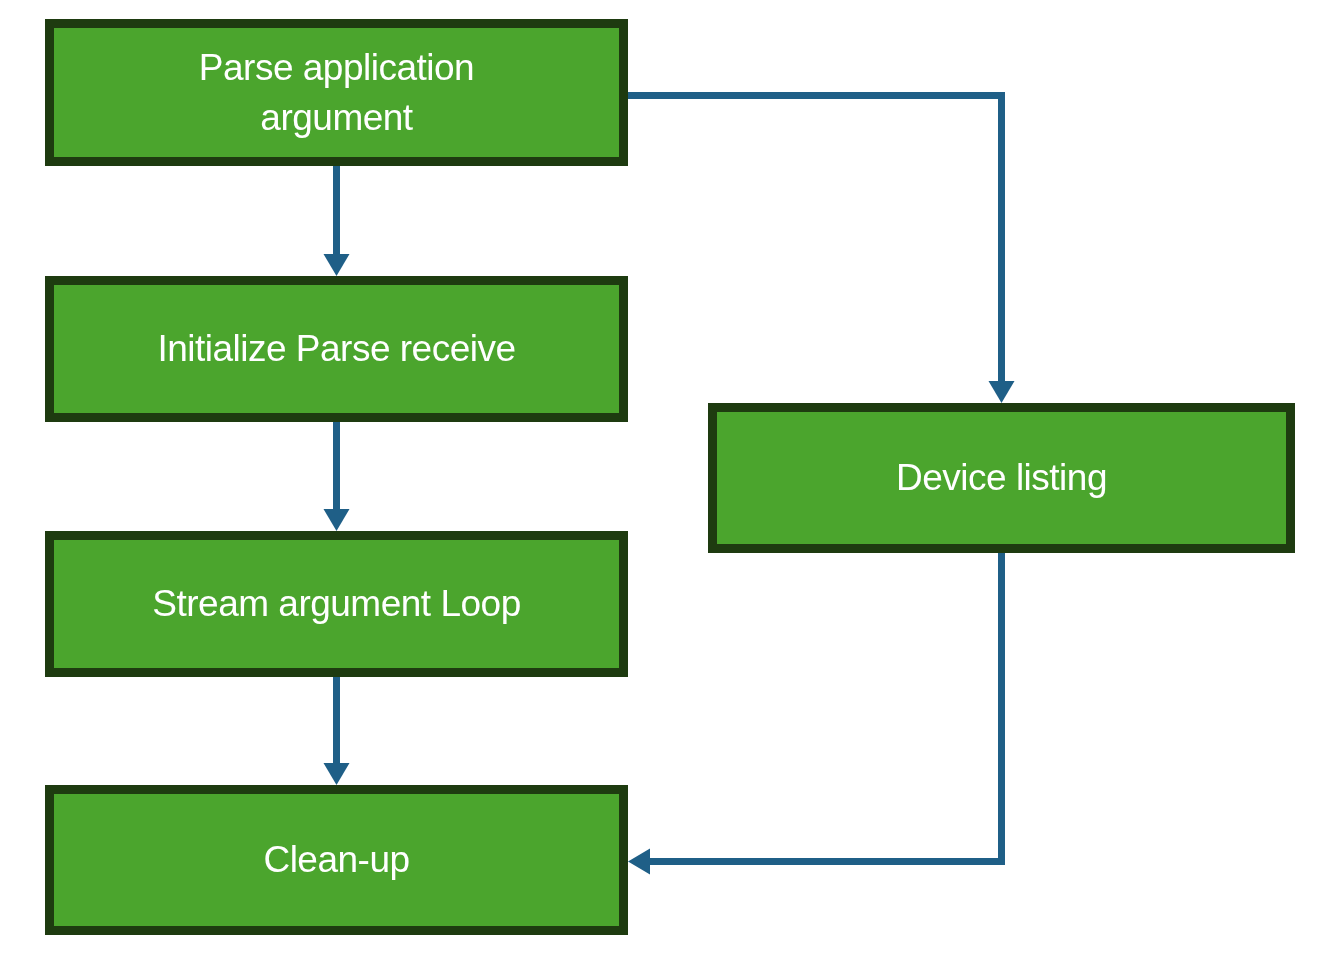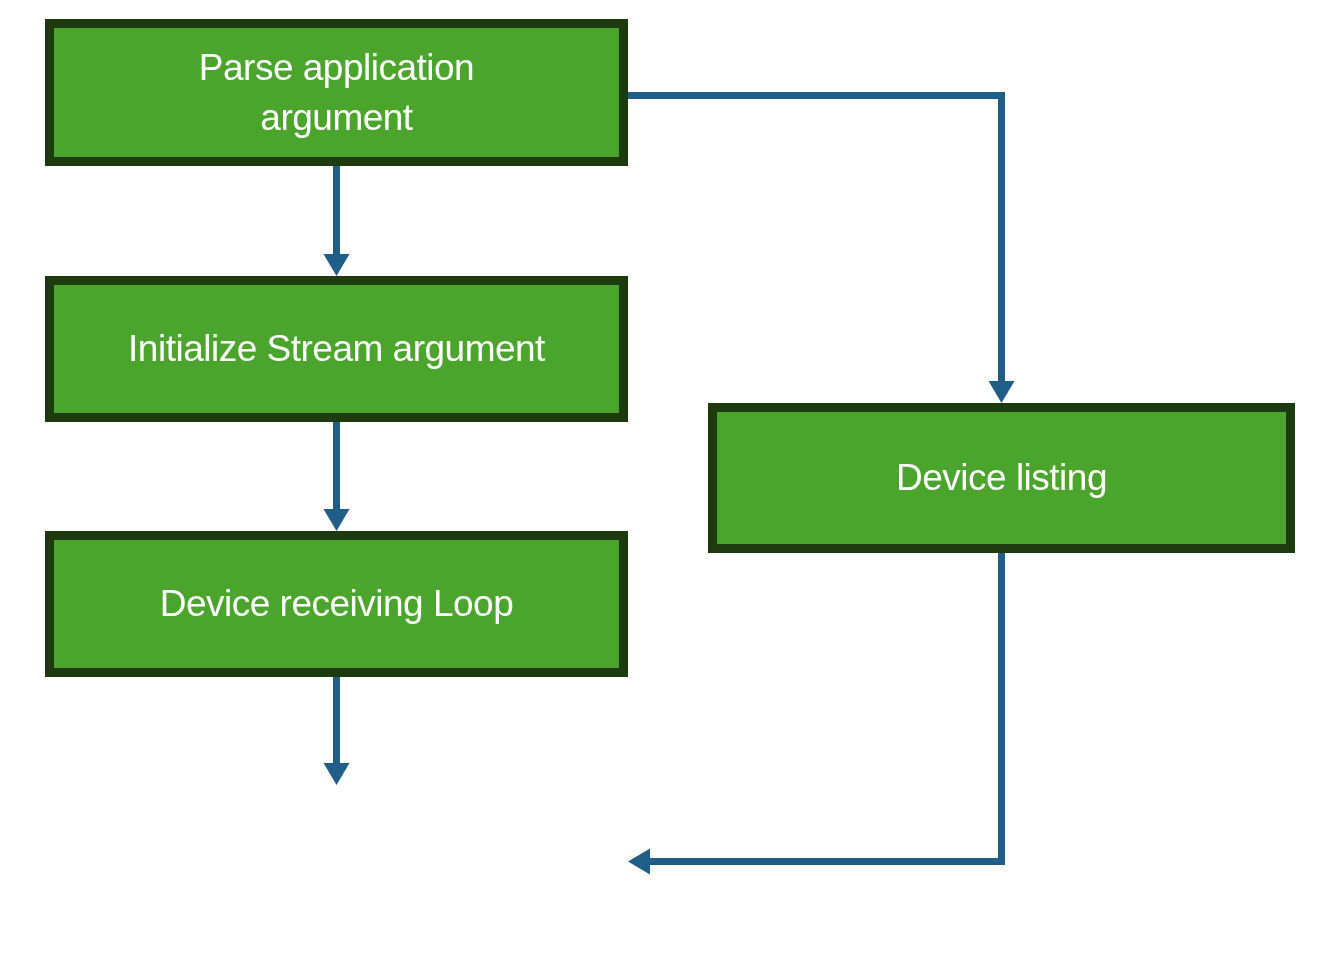--- a/index.html
+++ b/index.html
@@ -90,25 +90,28 @@
       <path d="M1001.5 553 V861.5 H648"></path>
       <polygon points="650,848.5 650,874.5 628,861.5"></polygon>
     </g>
   </svg>
 
   <div class="node" id="node-parse">
     <span class="label">Parse application argument</span>
   </div>
 
   <div class="node" id="node-init">
-    <span class="label">Initialize Stream argument</span>
+    <span class="label">Initialize Parse receive</span>
   </div>
 
   <div class="node" id="node-loop">
-    <span class="label">Device receiving Loop</span>
+    <span class="label">Stream argument Loop</span>
   </div>
 
+  <div class="node" id="node-clean">
+    <span class="label">Clean-up</span>
+  </div>
 
   <div class="node" id="node-device">
     <span class="label">Device listing</span>
   </div>
 
 </div>
 
 </body></html>

